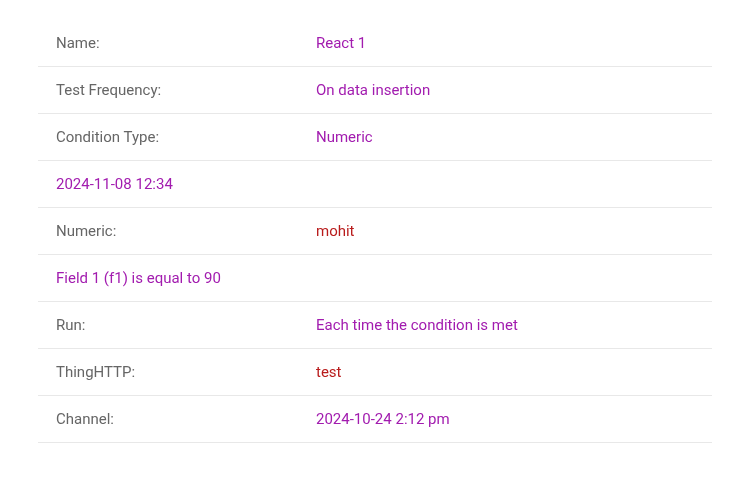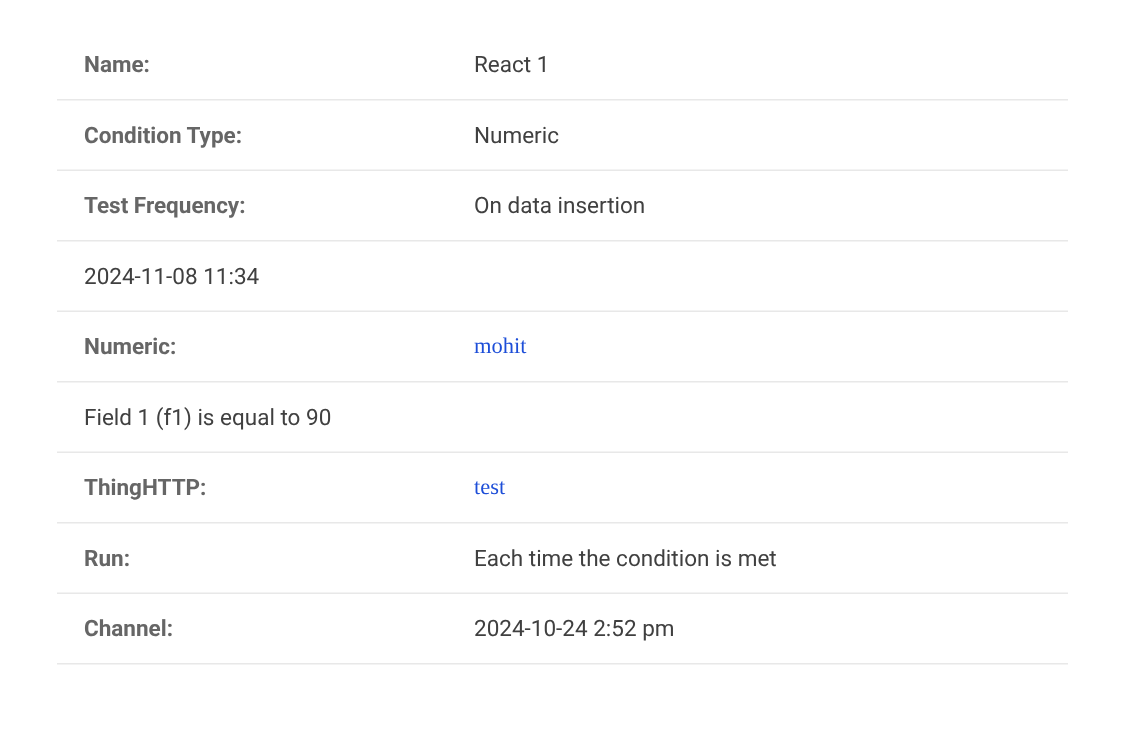--- a/index.html
+++ b/index.html
@@ -21,73 +21,72 @@
     }
     .detail-row {
       display: flex;
       border-bottom: 1px solid #e8e8e8;
       padding: 14px 18px;
       align-items: center;
     }
     .detail-label {
       flex: 0 0 260px;
       color: #666;
-      font-weight: 700;
+      font-weight: 400;
     }
     .detail-value {
       flex: 1;
-      color: #404040;
+      color: #a21caf;
       font-weight: 400;
     }
     .detail-value.link {
-      color: #1d4ed8;
-      font-family: Liberation Serif, serif;
+      color: #b91c1c;
     }
   </style>
 </head>
 <body>
 
 <div class="detail-table">
 
   <div class="detail-row">
     <div class="detail-label">Name:</div>
     <div class="detail-value">React 1</div>
   </div>
 
   <div class="detail-row">
+    <div class="detail-label">Test Frequency:</div>
+    <div class="detail-value">On data insertion</div>
+  </div>
+
+  <div class="detail-row">
     <div class="detail-label">Condition Type:</div>
     <div class="detail-value">Numeric</div>
   </div>
 
   <div class="detail-row">
-    <div class="detail-label">Test Frequency:</div>
-    <div class="detail-value">On data insertion</div>
-  </div>
-
-  <div class="detail-row">
-    <div class="detail-value">2024-11-08 11:34</div>
+    <div class="detail-value">2024-11-08 12:34</div>
   </div>
 
   <div class="detail-row">
     <div class="detail-label">Numeric:</div>
     <div class="detail-value link">mohit</div>
   </div>
 
   <div class="detail-row">
     <div class="detail-value">Field 1 (f1) is equal to 90</div>
   </div>
 
   <div class="detail-row">
+    <div class="detail-label">Run:</div>
+    <div class="detail-value">Each time the condition is met</div>
+  </div>
+
+  <div class="detail-row">
     <div class="detail-label">ThingHTTP:</div>
     <div class="detail-value link">test</div>
   </div>
 
   <div class="detail-row">
-    <div class="detail-label">Run:</div>
-    <div class="detail-value">Each time the condition is met</div>
-  </div>
-
-  <div class="detail-row">
     <div class="detail-label">Channel:</div>
-    <div class="detail-value">2024-10-24 2:52 pm</div>
+    <div class="detail-value">2024-10-24 2:12 pm</div>
   </div>
 
 </div>
 
 </body></html>

